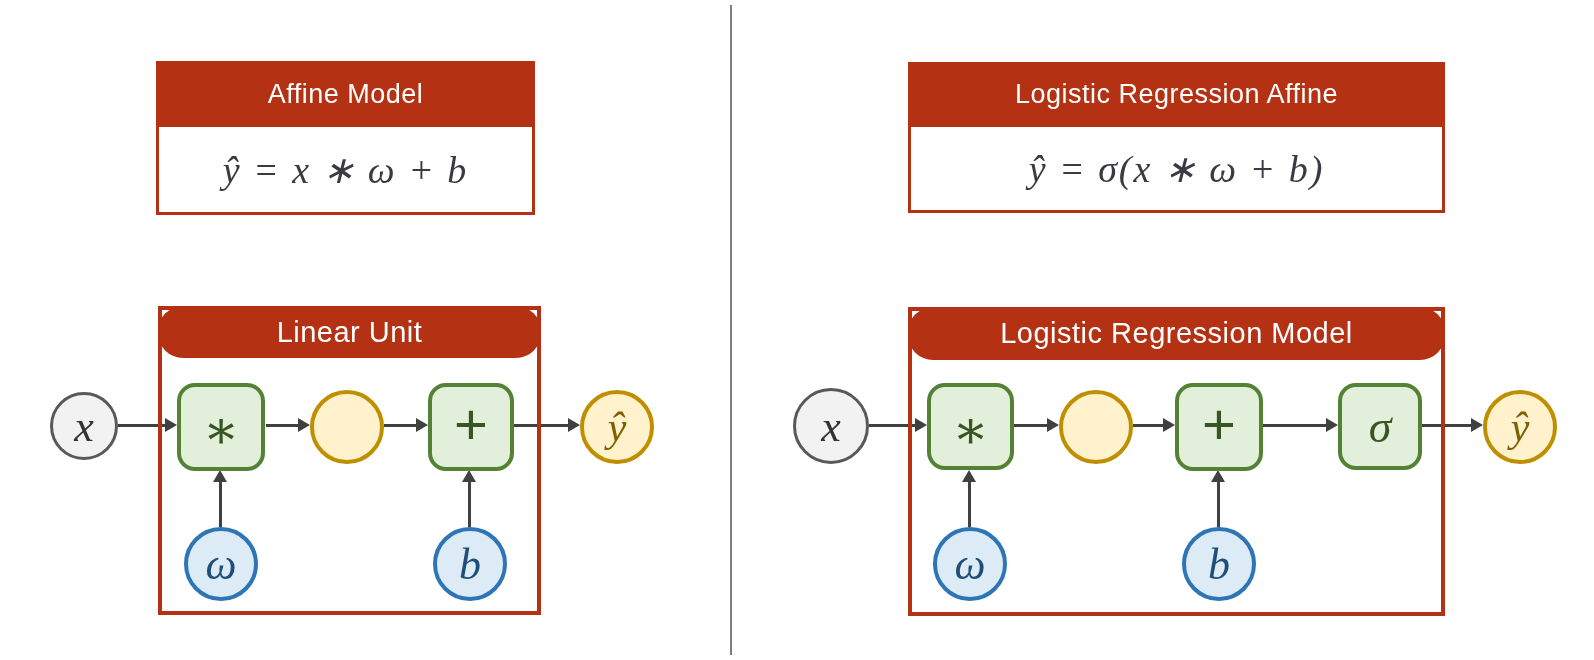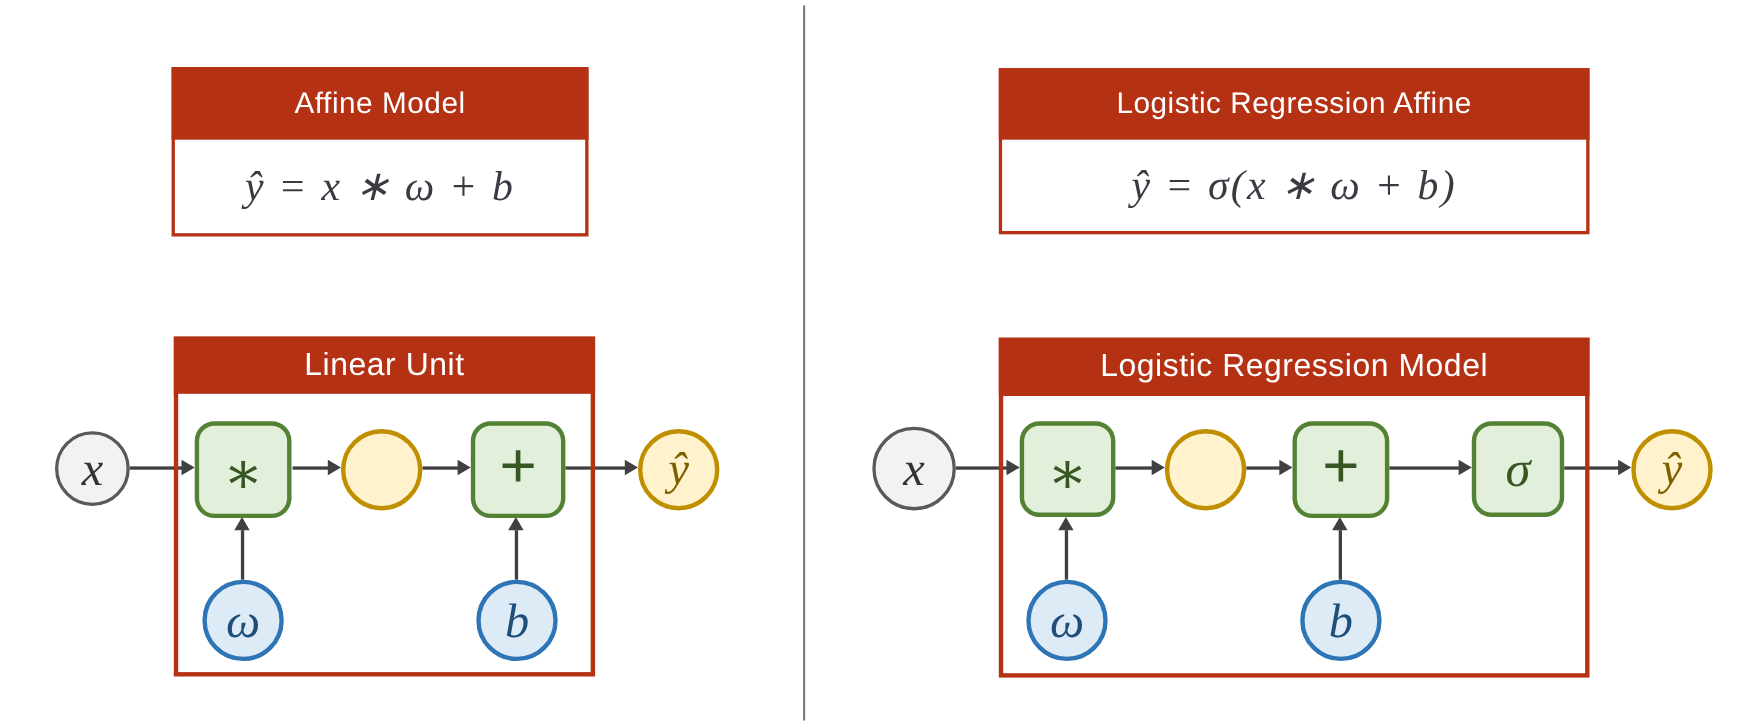--- a/index.html
+++ b/index.html
@@ -16,21 +16,21 @@
   .stage{position:relative;width:1594px;height:660px;background:#ffffff;overflow:hidden;
          font-family:"Liberation Sans",sans-serif;}
   .divider{position:absolute;width:2px;background:var(--divider);}
 
   
   .panel{position:absolute;border:3px solid var(--red);box-sizing:border-box;background:#fff;z-index:3;}
   .panel .hdr{position:absolute;left:-3px;top:-3px;width:calc(100% + 6px);
               background:var(--red);color:#fff;display:flex;align-items:center;justify-content:center;}
   .unit{position:absolute;border:4px solid var(--red);box-sizing:border-box;background:transparent;z-index:3;}
   .unit .hdr{position:absolute;left:-4px;top:-4px;width:calc(100% + 8px);
-             background:var(--red);color:#fff;display:flex;align-items:center;justify-content:center;}
+             background:var(--red);color:#fff;display:flex;align-items:center;justify-content:center;border-radius:25px;}
   .model-title{font-size:27px;letter-spacing:.5px;}
   .unit-title{font-size:29px;letter-spacing:.5px;}
   .formula{position:absolute;left:0;right:0;display:flex;align-items:center;justify-content:center;
            font-family:"Liberation Serif","DejaVu Serif",serif;font-style:italic;
            font-size:38px;color:var(--formula-text);letter-spacing:2px;}
 
   
   .node{position:absolute;box-sizing:border-box;display:flex;align-items:center;justify-content:center;
         z-index:2;font-family:"Liberation Serif","DejaVu Serif",serif;}
   .circ{border-radius:50%;}

